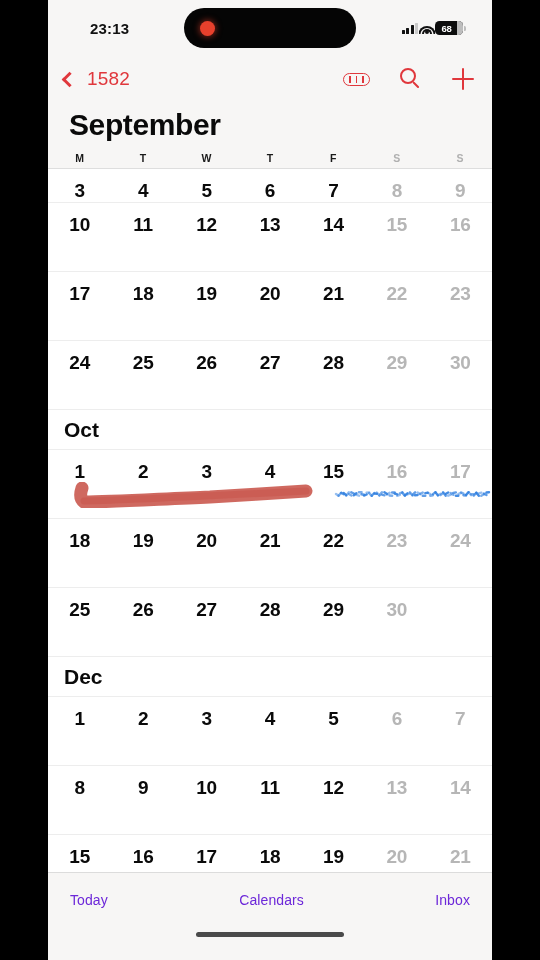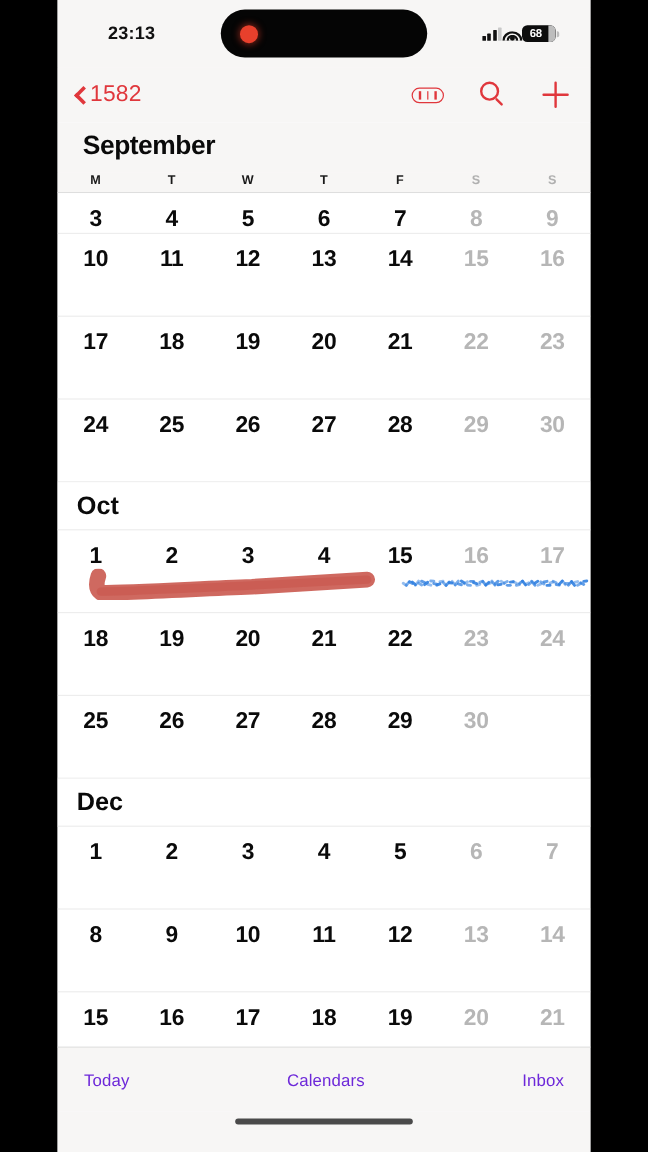--- a/index.html
+++ b/index.html
@@ -86,21 +86,21 @@
   }
 
   
   .navbar {
     height:46px; flex:0 0 46px;
     background:#f7f6f5;
     display:flex; align-items:center;
     padding:0 18px 0 14px;
   }
   .back {
-    display:flex; align-items:center; gap:0;
+    display:flex; align-items:center; gap:12px;
     color:#e0373c; cursor:pointer;
   }
   .chev {
     width:11px; height:11px;
     border-left:3px solid #e0373c;
     border-bottom:3px solid #e0373c;
     transform:rotate(45deg);
     margin-left:2px;
   }
   .back-label { font-size:19px; color:#e0373c; letter-spacing:.2px; }
@@ -129,21 +129,21 @@
   .icon-plus { position:relative; width:22px; height:22px; cursor:pointer; }
   .icon-plus:before, .icon-plus:after {
     content:""; position:absolute; background:#e0373c; border-radius:1px;
   }
   .icon-plus:before { left:0; top:10px; width:22px; height:2.4px; }
   .icon-plus:after { left:10px; top:0; width:2.4px; height:22px; }
 
   
   .month-title {
     background:#f7f6f5;
-    font-size:22px; font-weight:bold; color:#0a0a0a;
+    font-size:30px; font-weight:bold; color:#0a0a0a;
     padding:6px 0 10px 21px; letter-spacing:-.4px;
     flex:0 0 auto;
   }
 
   
   .weekdays {
     background:#f7f6f5;
     display:grid; grid-template-columns:repeat(7,1fr);
     padding-bottom:4px; flex:0 0 auto;
     border-bottom:.5px solid #dedede;

